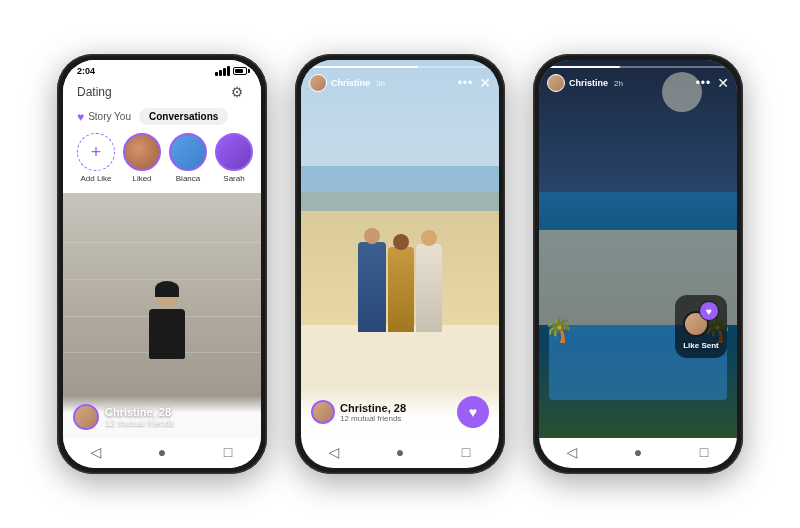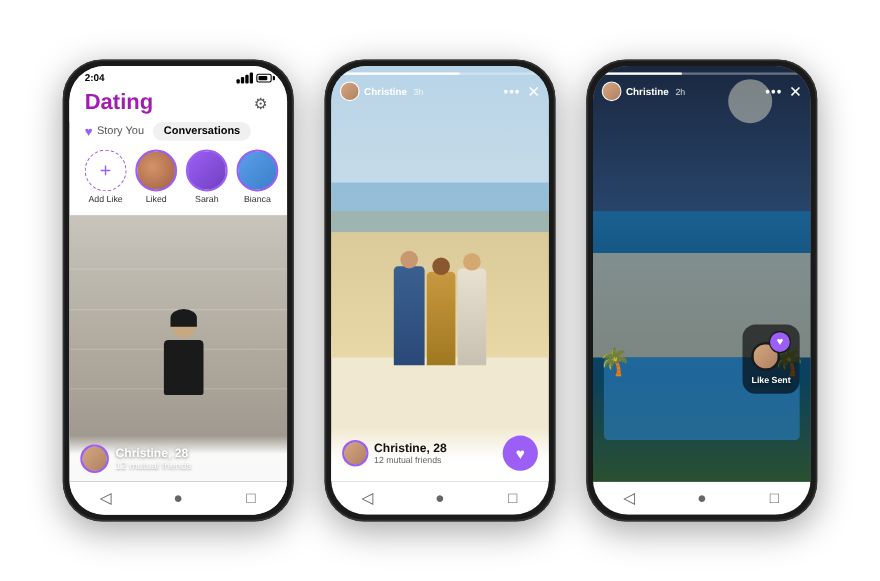--- a/index.html
+++ b/index.html
@@ -119,23 +119,23 @@
     
     .dating-header {
       display: flex;
       justify-content: space-between;
       align-items: center;
       padding: 4px 14px 6px;
       background: #fff;
     }
 
     .dating-title {
-      font-size: 20px;
-      font-weight: 700;
-      color: #a21caf;
+      font-size: 12px;
+      font-weight: 400;
+      color: #404040;
     }
 
     .gear-icon {
       width: 20px;
       height: 20px;
       display: flex;
       align-items: center;
       justify-content: center;
       color: #555;
       font-size: 14px;
@@ -670,26 +670,26 @@
       <div class="stories-row">
         <div class="story-item">
           <div class="story-add">+</div>
           <span class="story-label">Add Like</span>
         </div>
         <div class="story-item">
           <div class="story-avatar avatar-taylor face-1"></div>
           <span class="story-label">Liked</span>
         </div>
         <div class="story-item">
+          <div class="story-avatar avatar-bianca"></div>
+          <span class="story-label">Bianca</span>
+        </div>
+        <div class="story-item">
           <div class="story-avatar avatar-sarah"></div>
           <span class="story-label">Sarah</span>
-        </div>
-        <div class="story-item">
-          <div class="story-avatar avatar-bianca"></div>
-          <span class="story-label">Bianca</span>
         </div>
 
       </div>
 
       <div class="profile-card">
         <div class="stair-photo">
 
           <div class="stair-lines">
             <div class="stair-line" style="top:20%"></div>
             <div class="stair-line" style="top:35%"></div>

